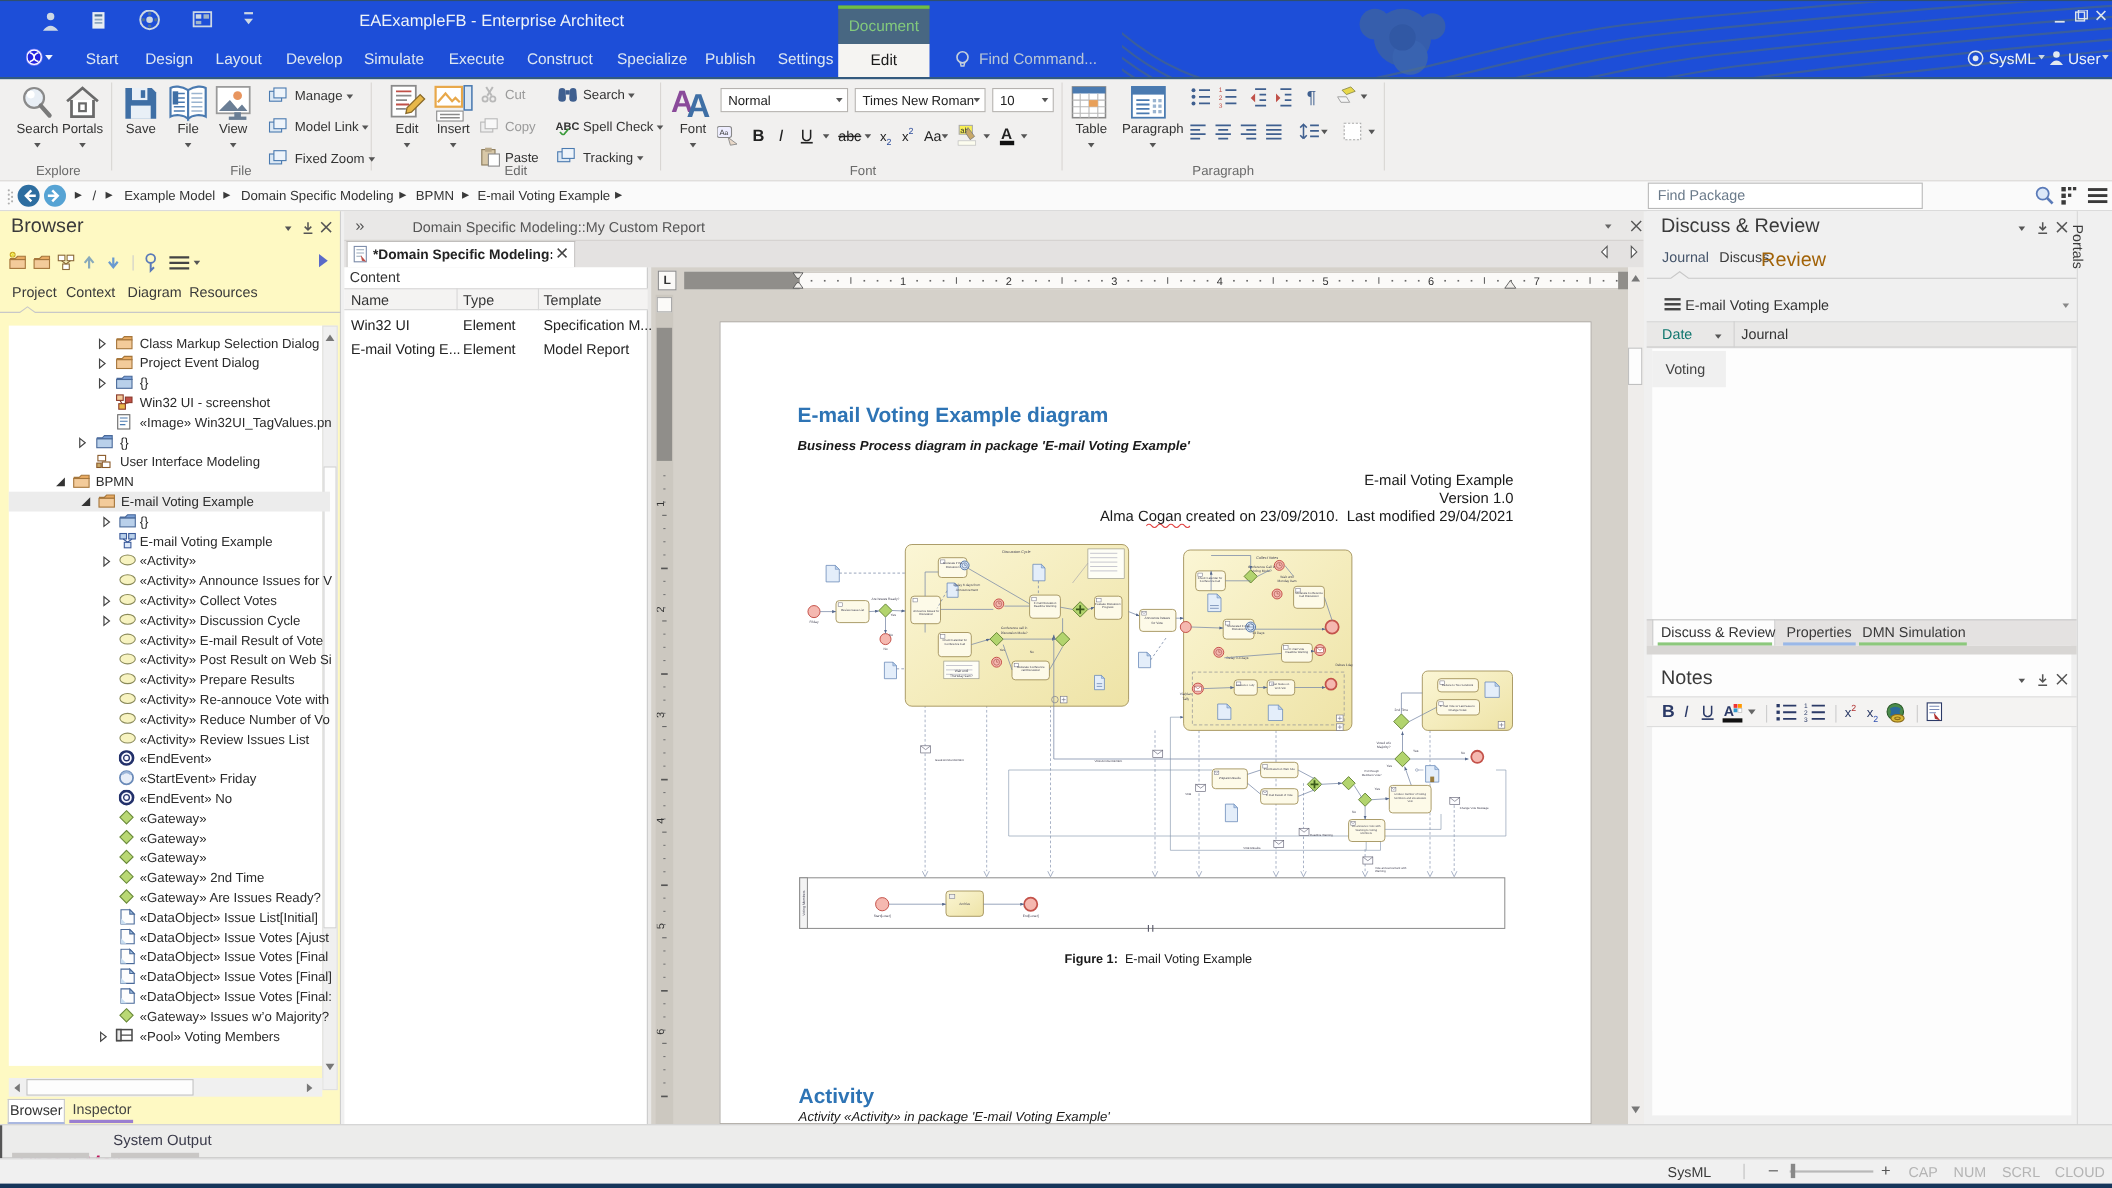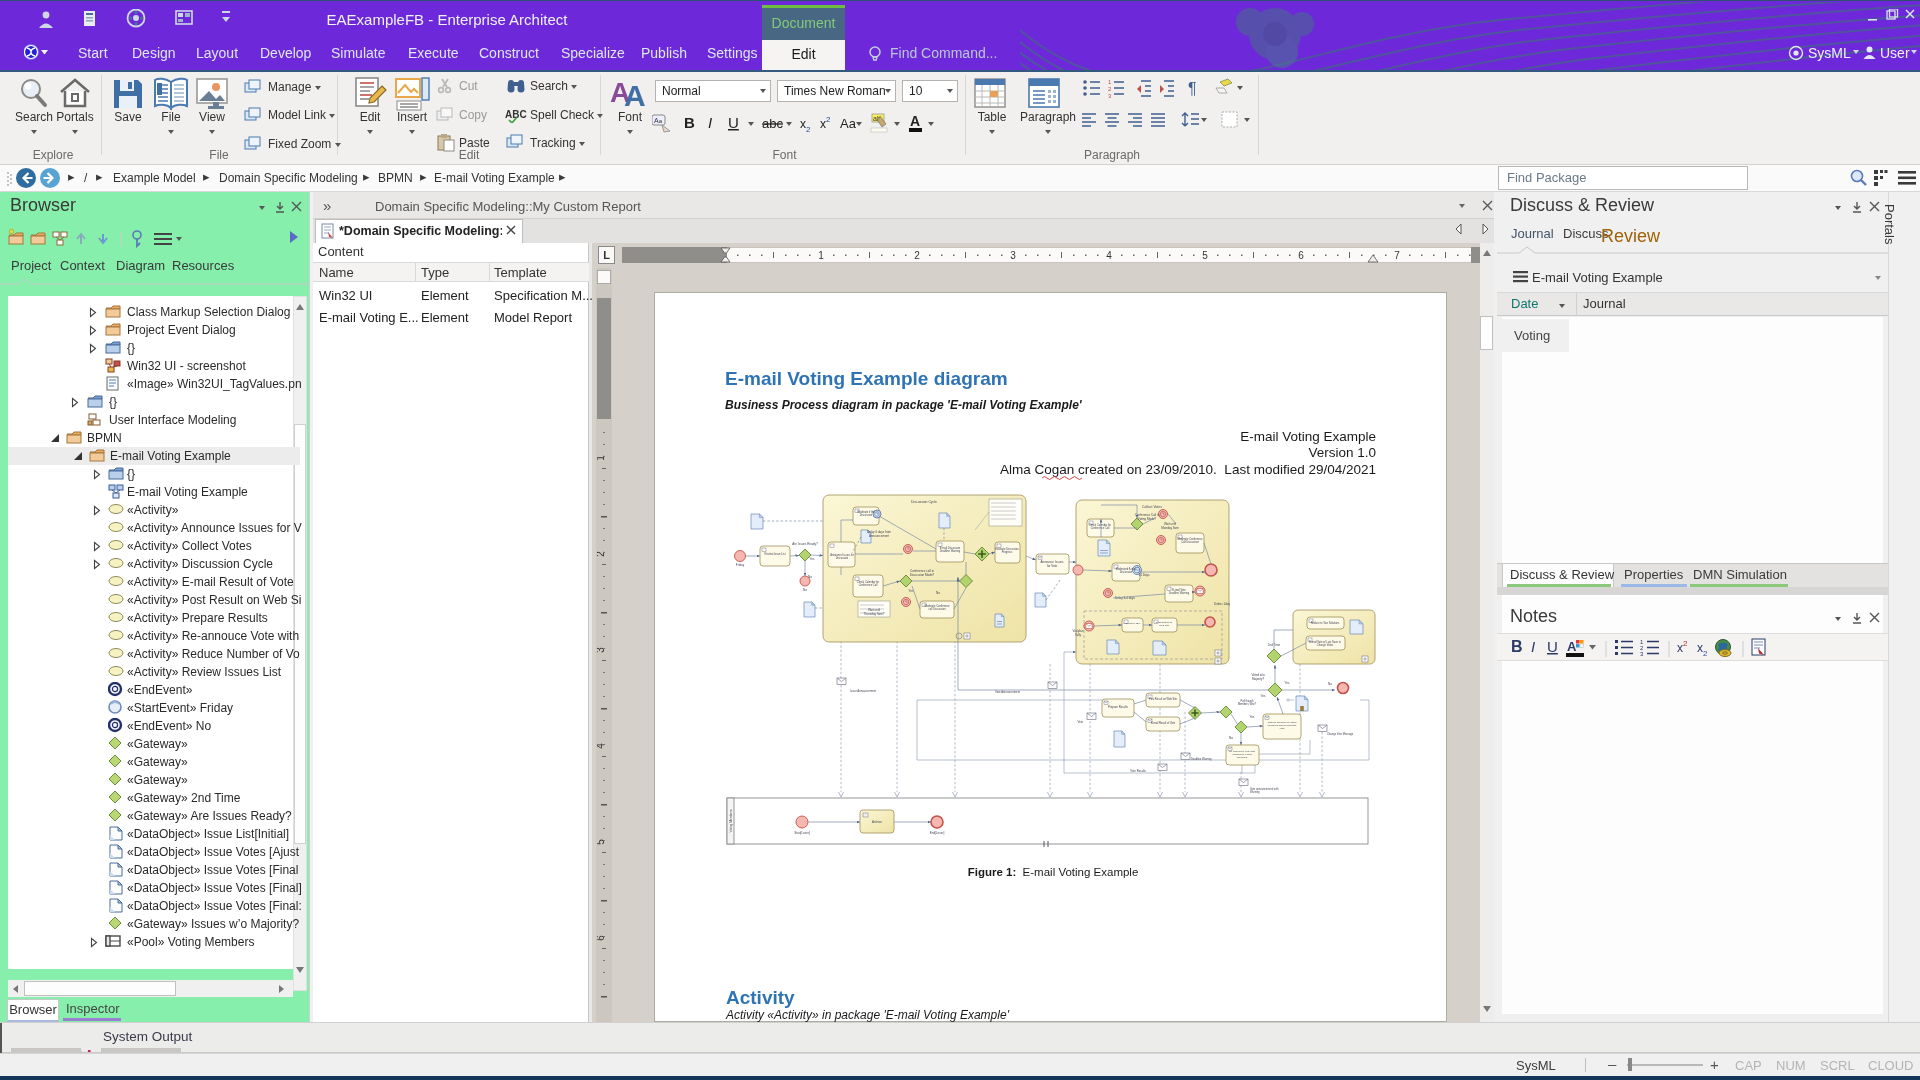--- a/index.html
+++ b/index.html
@@ -1,39 +1,39 @@
 <!DOCTYPE html>
 <html><head><meta charset="utf-8">
 <style>
 *{margin:0;padding:0;box-sizing:border-box;font-family:"Liberation Sans",sans-serif;}
 html,body{width:1920px;height:1080px;overflow:hidden;background:#f0f0f0;}
 .abs{position:absolute;}
 #stage{position:relative;width:1920px;height:1080px;}
 
-#titlebar{left:0;top:0;width:1920px;height:70px;background:#6d28d9;border-top:1px solid #2f4f6e;}
+#titlebar{left:0;top:0;width:1920px;height:70px;background:#1d4ed8;border-top:1px solid #2f4f6e;}
 #titlebar .ttl{left:0;top:10px;width:894px;text-align:center;color:#eef3f8;font-size:15px;}
 .menuitem{top:44px;color:#dde7f1;font-size:14px;}
 #doctab{left:762px;top:4px;width:83px;height:35px;background:#486782;border-top:3px solid #6fbe44;color:#83ca7c;font-size:14px;text-align:center;line-height:30px;}
 #edittab{left:762px;top:39px;width:83px;height:31px;background:#f5f4f2;color:#1a1a1a;font-size:14px;text-align:center;line-height:29px;}
 
 #ribbon{left:0;top:70px;width:1920px;height:95px;background:#f1f0ef;border-bottom:1px solid #d5d2cf;}
 .rsep{top:5px;width:1px;height:80px;background:#d9d6d3;}
 .rlabel{top:78px;font-size:12px;color:#6a6a6a;text-align:center;}
 .rbig{font-size:12px;color:#333;text-align:center;top:40px;}
 .rsmall{font-size:12px;color:#333;}
 .rgray{color:#9a9a9a;}
 .caret{display:inline-block;width:0;height:0;border-left:3px solid transparent;border-right:3px solid transparent;border-top:4px solid #555;vertical-align:middle;}
 .combo{top:10px;height:22px;background:#fff;border:1px solid #b5b2af;font-size:12px;color:#222;line-height:20px;padding-left:6px;}
 .combo .dd{position:absolute;right:4px;top:8px;}
 
 #crumb{left:0;top:165px;width:1920px;height:27px;background:#fafafa;border-bottom:1px solid #d8d8d8;}
 #crumb .bc{top:6px;font-size:12px;color:#333;}
 #crumb .ba{top:4px;font-size:13px;color:#3a3a3a;}
 
-#browser{left:0;top:192px;width:310px;height:830px;background:#86efac;border-right:1px solid #cfcfcf;}
+#browser{left:0;top:192px;width:310px;height:830px;background:#fef9c3;border-right:1px solid #cfcfcf;}
 #center{left:313px;top:192px;width:1181px;height:830px;background:#e9e8e7;}
 #rightpanel{left:1497px;top:192px;width:391px;height:830px;background:#f0f0f0;}
 #portals{left:1888px;top:192px;width:32px;height:830px;background:#f0f0f0;border-left:1px solid #d8d8d8;}
 
 #bottomtabs{left:0;top:1022px;width:1920px;height:31px;background:#ececeb;border-top:1px solid #d0d0d0;}
 #statusbar{left:0;top:1053px;width:1920px;height:23px;background:#f0f0f0;border-top:1px solid #d6d6d6;}
 #navy{left:0;top:1076px;width:1920px;height:4px;background:#16355a;}
 .treerow{left:0;width:292px;height:18px;font-size:12px;color:#2a2a2a;white-space:nowrap;}
 .ticon{position:absolute;top:1px;}
 .tlabel{position:absolute;top:2px;}

